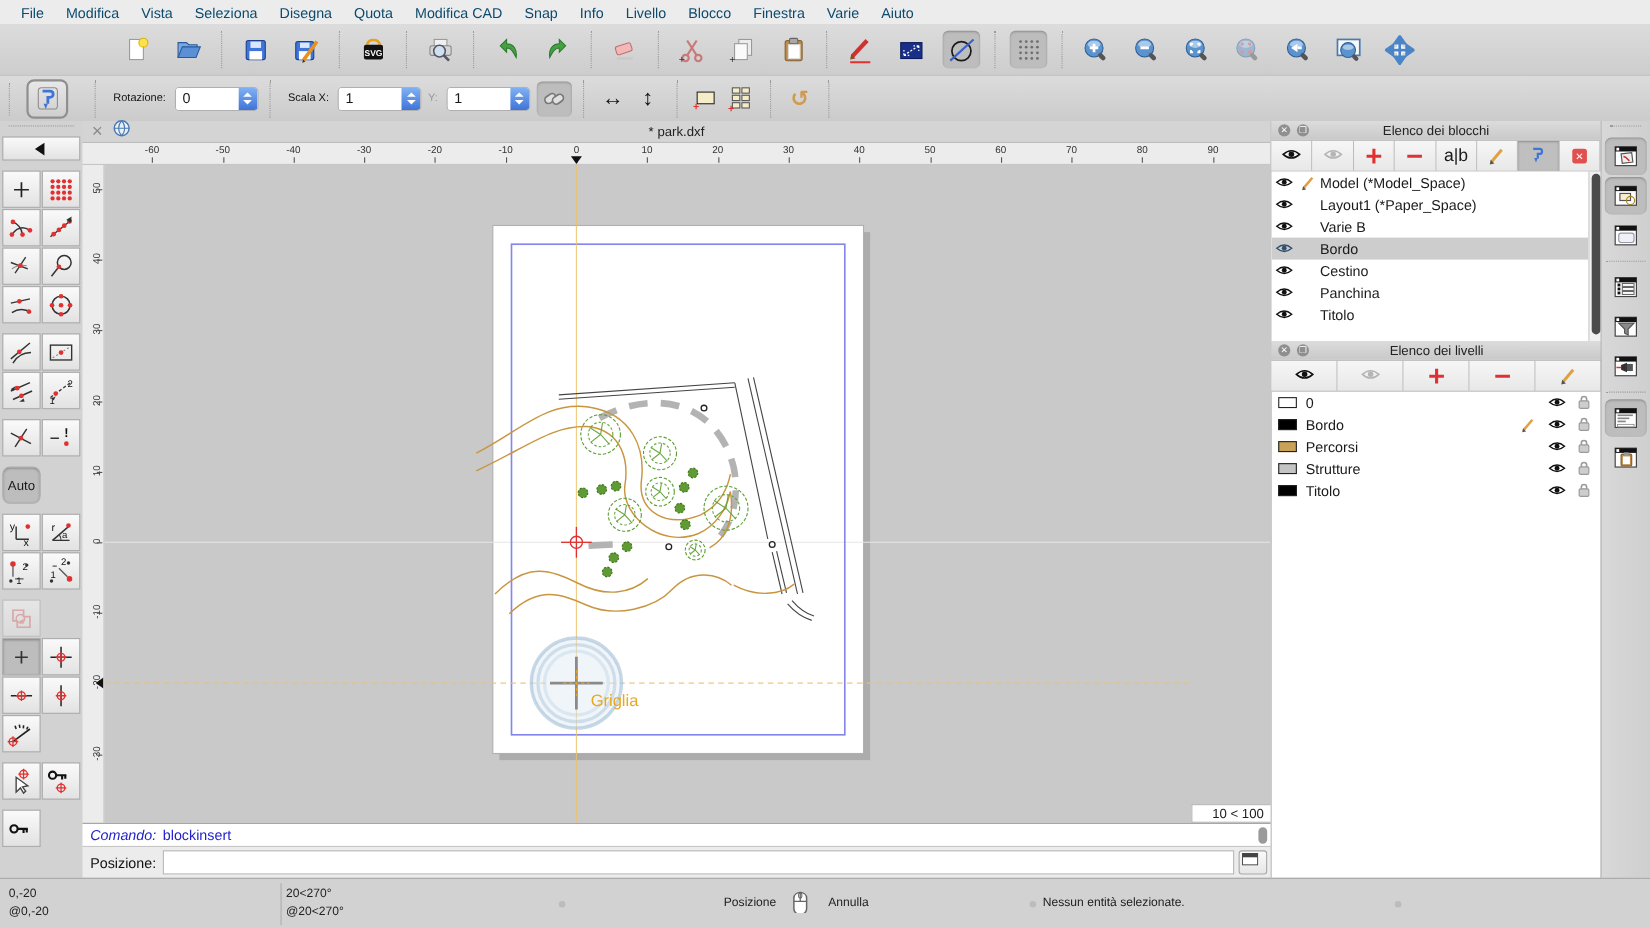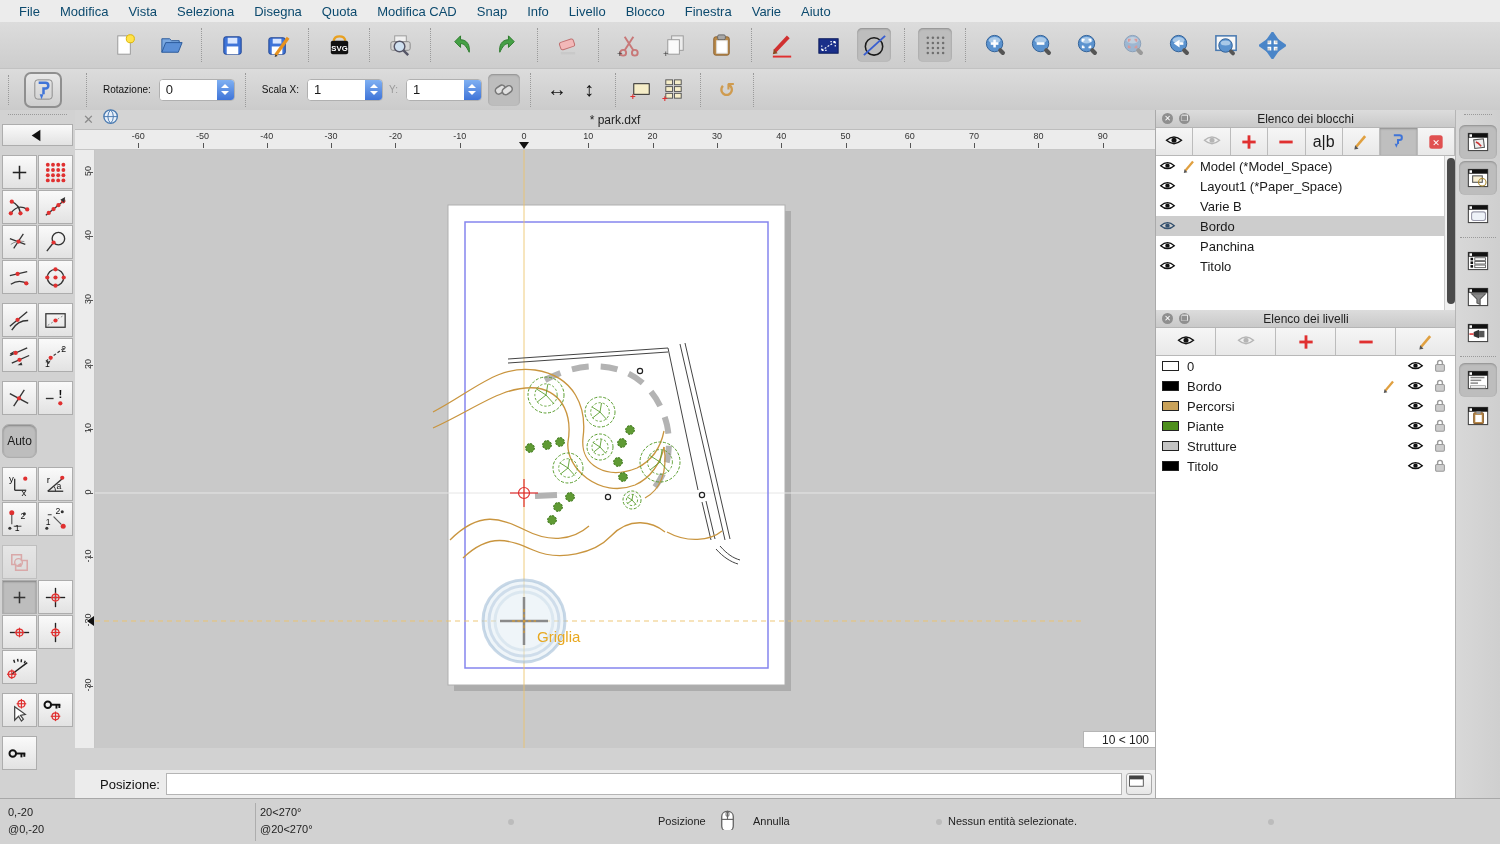--- a/index.html
+++ b/index.html
@@ -82,21 +82,21 @@
   #rightstrip .handle { height:5px; border-top:1px dotted #9a9a9a; margin:0 8px 6px 8px; }
   #rightstrip .sbtn { width:38px; height:34px; margin:2px auto; display:flex; align-items:center; justify-content:center; border-radius:6px; }
   #rightstrip .sbtn.active { background:#bdbdbd; box-shadow:inset 0 1px 2px rgba(0,0,0,.25); }
   #rightstrip .ssep { height:1px; border-top:1px dotted #9a9a9a; margin:6px 4px; }
 
   
   #cmdhistory { position:absolute; left:75px; top:748px; width:1080px; height:22px; background:#fff; border-top:1px solid #9e9e9e; border-bottom:1px solid #c6c6c6; display:flex; align-items:center; padding-left:7px; }
   #cmdhistory .prompt { color:#2222cc; font-style:italic; margin-right:6px; }
   #cmdhistory .cmd { color:#2222cc; }
   #cmdhistory .thumb { position:absolute; right:3px; top:3px; width:8px; height:15px; background:#9a9a9a; border-radius:4px; }
-  #cmdrow { position:absolute; left:75px; top:770px; width:1080px; height:28px; background:#ececec; display:flex; align-items:center; padding-left:25px; }
+  #cmdrow { position:absolute; left:75px; top:770px; width:1080px; height:28px; background:#ececec; display:flex; align-items:center; padding-left:7px; }
   #cmdrow label { font-size:13px; color:#111; margin-right:6px; }
   #cmdinput { flex:1; height:22px; background:#fff; border:1px solid #b5b5b5; margin-right:4px; }
   #cmdwinbtn { width:26px; height:22px; border:1px solid #a8a8a8; background:linear-gradient(#fafafa,#e6e6e6); border-radius:3px; display:flex; align-items:center; justify-content:center; margin-right:3px; }
 
   
   #statusbar { position:absolute; left:0; top:798px; width:1500px; height:46px; background:#d2d2d2; border-top:1px solid #a8a8a8; font-size:11px; color:#222; }
   #statusbar .two { position:absolute; line-height:17px; }
   #statusbar .vsep { position:absolute; left:255px; top:4px; height:38px; width:1px; background:#adadad; }
   #statusbar .dot { position:absolute; width:6px; height:6px; border-radius:50%; background:#bcbcbc; top:20px; }
   #sb-pos { position:absolute; left:658px; top:16px; }
@@ -984,20 +984,30 @@
   <span>Bordo</span>
           </div>
           <div class="lrow">
             <span class="ic">
               <svg viewBox="0 0 20 20" width="17" height="17">
                 <path d="M2 9 Q10 2 18 9 Q10 16 2 9 Z" fill="none" stroke="#111" stroke-width="1.5"></path>
                 <circle cx="10" cy="9" r="2.6" fill="#111"></circle>
               </svg>
             </span>
   <span class="ic"></span>
+  <span>Cestino</span>
+          </div>
+          <div class="lrow">
+            <span class="ic">
+              <svg viewBox="0 0 20 20" width="17" height="17">
+                <path d="M2 9 Q10 2 18 9 Q10 16 2 9 Z" fill="none" stroke="#111" stroke-width="1.5"></path>
+                <circle cx="10" cy="9" r="2.6" fill="#111"></circle>
+              </svg>
+            </span>
+  <span class="ic"></span>
   <span>Panchina</span>
           </div>
           <div class="lrow">
             <span class="ic">
               <svg viewBox="0 0 20 20" width="17" height="17">
                 <path d="M2 9 Q10 2 18 9 Q10 16 2 9 Z" fill="none" stroke="#111" stroke-width="1.5"></path>
                 <circle cx="10" cy="9" r="2.6" fill="#111"></circle>
               </svg>
             </span>
   <span class="ic"></span>
@@ -1081,37 +1091,20 @@
   <span class="rgt" style="right:8px">
               <svg viewBox="0 0 20 20" width="16" height="16">
                 <rect x="4.5" y="8" width="11" height="8.5" rx="1.5" fill="#cdcdcd" stroke="#9a9a9a" stroke-width="1.3"></rect>
                 <path d="M7 8 V6 a3 3 0 0 1 6 0 v2" fill="none" stroke="#9a9a9a" stroke-width="1.8"></path>
               </svg>
             </span>
           </div>
           <div class="lrow">
             <span class="swatch" style="background:#c9a25a"></span>
   <span>Percorsi</span>
-  <span class="rgt" style="right:58px"></span>
-  <span class="rgt" style="right:32px">
-              <svg viewBox="0 0 20 20" width="17" height="17">
-                <path d="M2 9 Q10 2 18 9 Q10 16 2 9 Z" fill="none" stroke="#111" stroke-width="1.5"></path>
-                <circle cx="10" cy="9" r="2.6" fill="#111"></circle>
-              </svg>
-            </span>
-  <span class="rgt" style="right:8px">
-              <svg viewBox="0 0 20 20" width="16" height="16">
-                <rect x="4.5" y="8" width="11" height="8.5" rx="1.5" fill="#cdcdcd" stroke="#9a9a9a" stroke-width="1.3"></rect>
-                <path d="M7 8 V6 a3 3 0 0 1 6 0 v2" fill="none" stroke="#9a9a9a" stroke-width="1.8"></path>
-              </svg>
-            </span>
-          </div>
-          <div class="lrow">
-            <span class="swatch" style="background:#4e8f1e"></span>
-  <span>Piante</span>
   <span class="rgt" style="right:58px"></span>
   <span class="rgt" style="right:32px">
               <svg viewBox="0 0 20 20" width="17" height="17">
                 <path d="M2 9 Q10 2 18 9 Q10 16 2 9 Z" fill="none" stroke="#111" stroke-width="1.5"></path>
                 <circle cx="10" cy="9" r="2.6" fill="#111"></circle>
               </svg>
             </span>
   <span class="rgt" style="right:8px">
               <svg viewBox="0 0 20 20" width="16" height="16">
                 <rect x="4.5" y="8" width="11" height="8.5" rx="1.5" fill="#cdcdcd" stroke="#9a9a9a" stroke-width="1.3"></rect>
@@ -1238,20 +1231,25 @@
           <rect x="5" y="5" width="18" height="16" fill="#fff" stroke="#444"></rect>
           <rect x="5" y="5" width="18" height="4" fill="#111"></rect>
           <rect x="6" y="5.8" width="2.4" height="2.4" fill="#fff"></rect>
           <rect x="10" y="10" width="9" height="10" rx="1" fill="#b98a4a" stroke="#8a6030"></rect>
           <rect x="12.5" y="8.6" width="4" height="2.6" fill="#999"></rect>
           <rect x="11.5" y="12" width="6" height="6.6" fill="#fff"></rect>
         </svg>
       </div>
     </div>
 
+  <div id="cmdhistory">
+    <span class="prompt">Comando:</span>
+    <span class="cmd">blockinsert</span>
+    <div class="thumb"></div>
+  </div>
   <div id="cmdrow">
     <label>Posizione:</label>
     <div id="cmdinput"></div>
     <div id="cmdwinbtn" class="iconhost">
         <svg viewBox="0 0 28 28" width="27" height="27">
           <rect x="3" y="4" width="16" height="12" fill="#fff" stroke="#444"></rect>
           <rect x="3" y="4" width="16" height="4" fill="#444"></rect>
         </svg>
       </div>
   </div>

